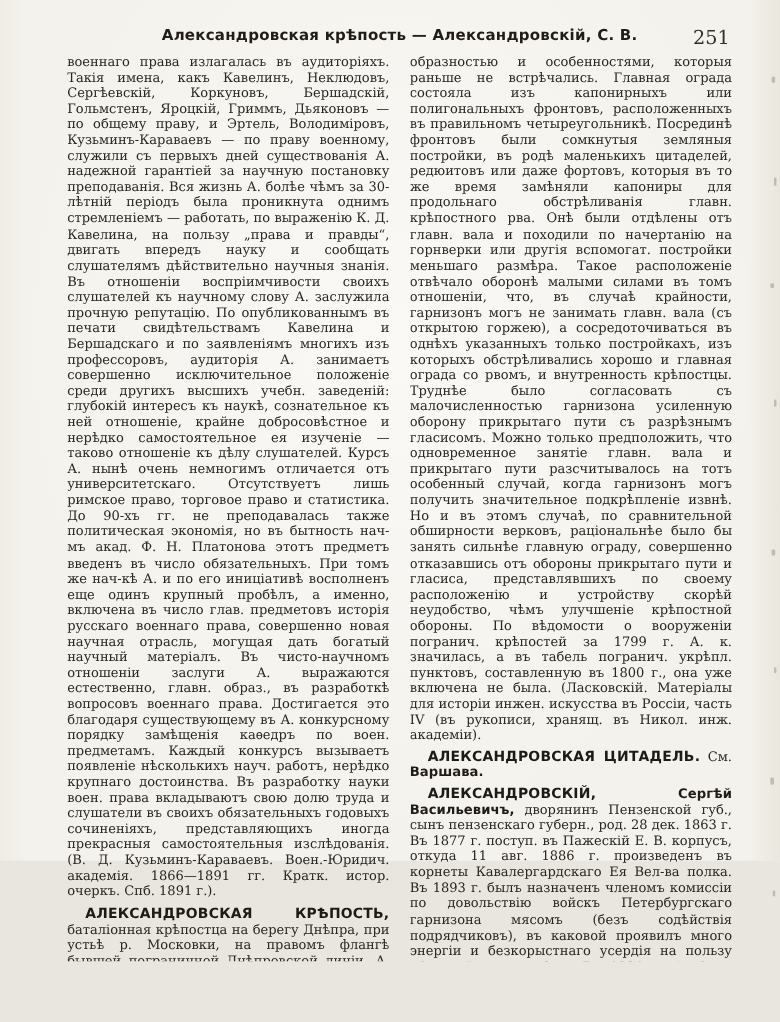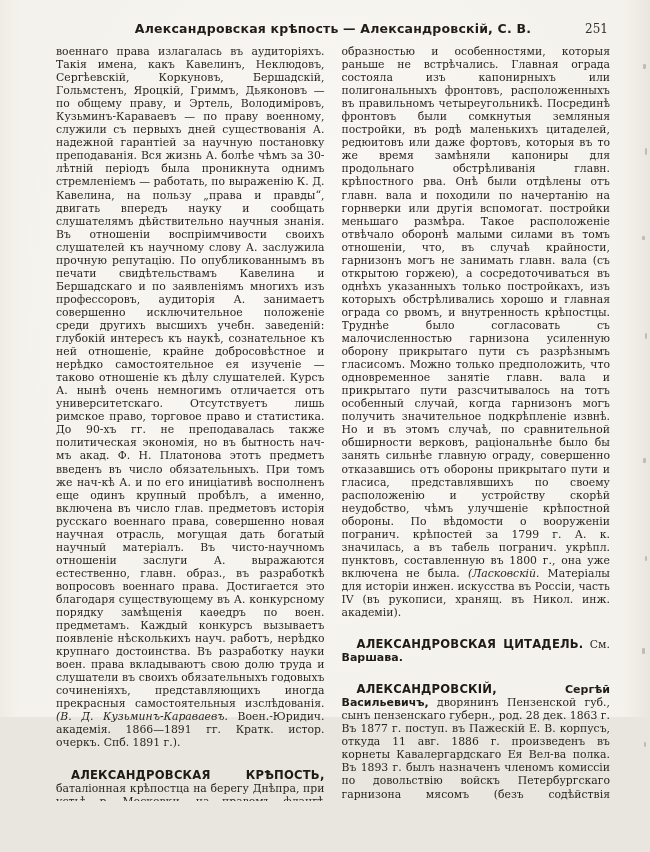--- a/index.html
+++ b/index.html
@@ -24,35 +24,35 @@
     position:absolute;top:21px;left:56px;right:40px;height:18px;
   }
   .header-title{
     position:absolute;left:0;right:0;text-align:center;
     font-family:"DejaVu Sans","Liberation Sans",sans-serif;
     font-weight:700;font-size:12.5px;letter-spacing:.2px;color:#211c17;
     white-space:nowrap;
   }
   .page-number{
     position:absolute;right:2px;top:1px;
-    font-size:12px;color:#332e27;
+    font-size:16px;color:#332e27;
   }
   .columns{
     position:absolute;top:45px;left:56px;right:40px;bottom:6px;
     display:flex;gap:17px;
   }
   .column{
     flex:1 1 0;min-width:0;height:756px;overflow:hidden;
     font-size:10.85px;line-height:13.05px;
     text-align:justify;color:var(--ink);
   }
   .column p{margin:0;padding:0;}
-  p.article{margin-top:19px;}
+  p.article{margin-top:5px;}
   p.indent{text-indent:15px;}
-  .seg-i{font-style:italic;}
+  .seg-i{}
   .seg-b{
     font-family:"DejaVu Sans","Liberation Sans",sans-serif;
     font-weight:700;font-size:11px;color:#211c17;
   }
   .seg-bc{
     font-family:"DejaVu Sans","Liberation Sans",sans-serif;
     font-weight:700;font-size:11.6px;letter-spacing:.2px;color:#1e1a16;
   }
   
   .scan-noise{

